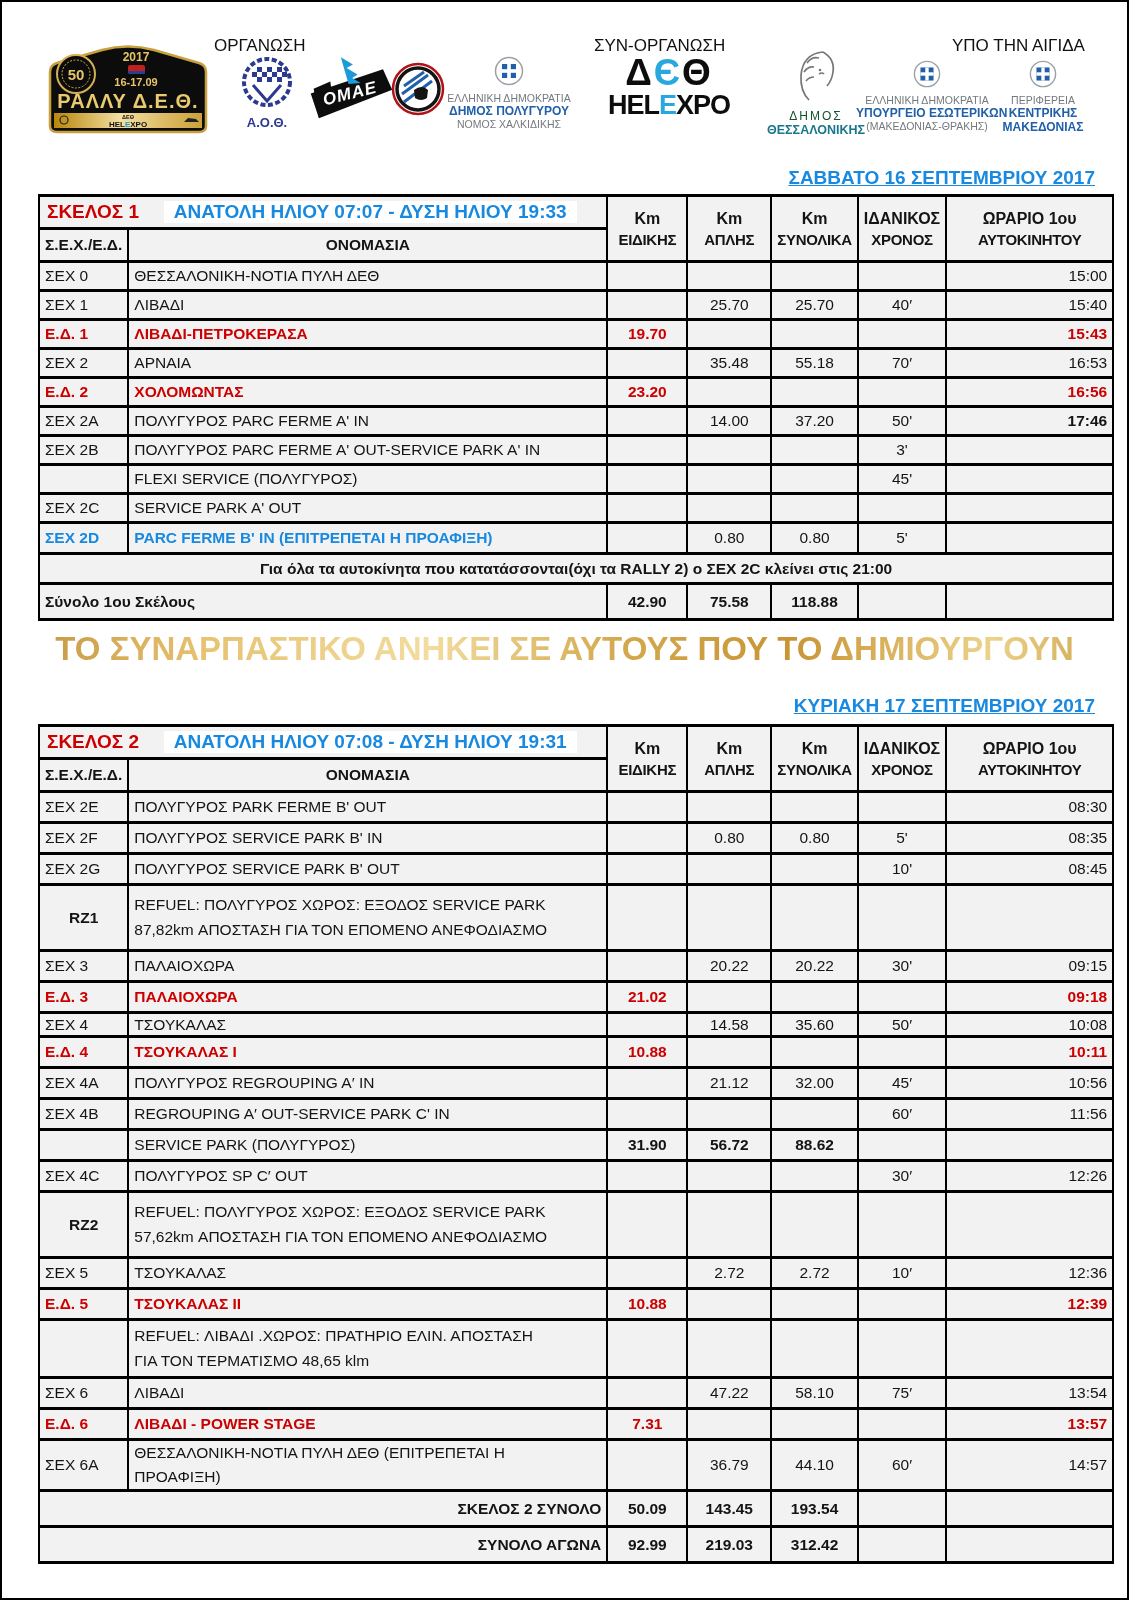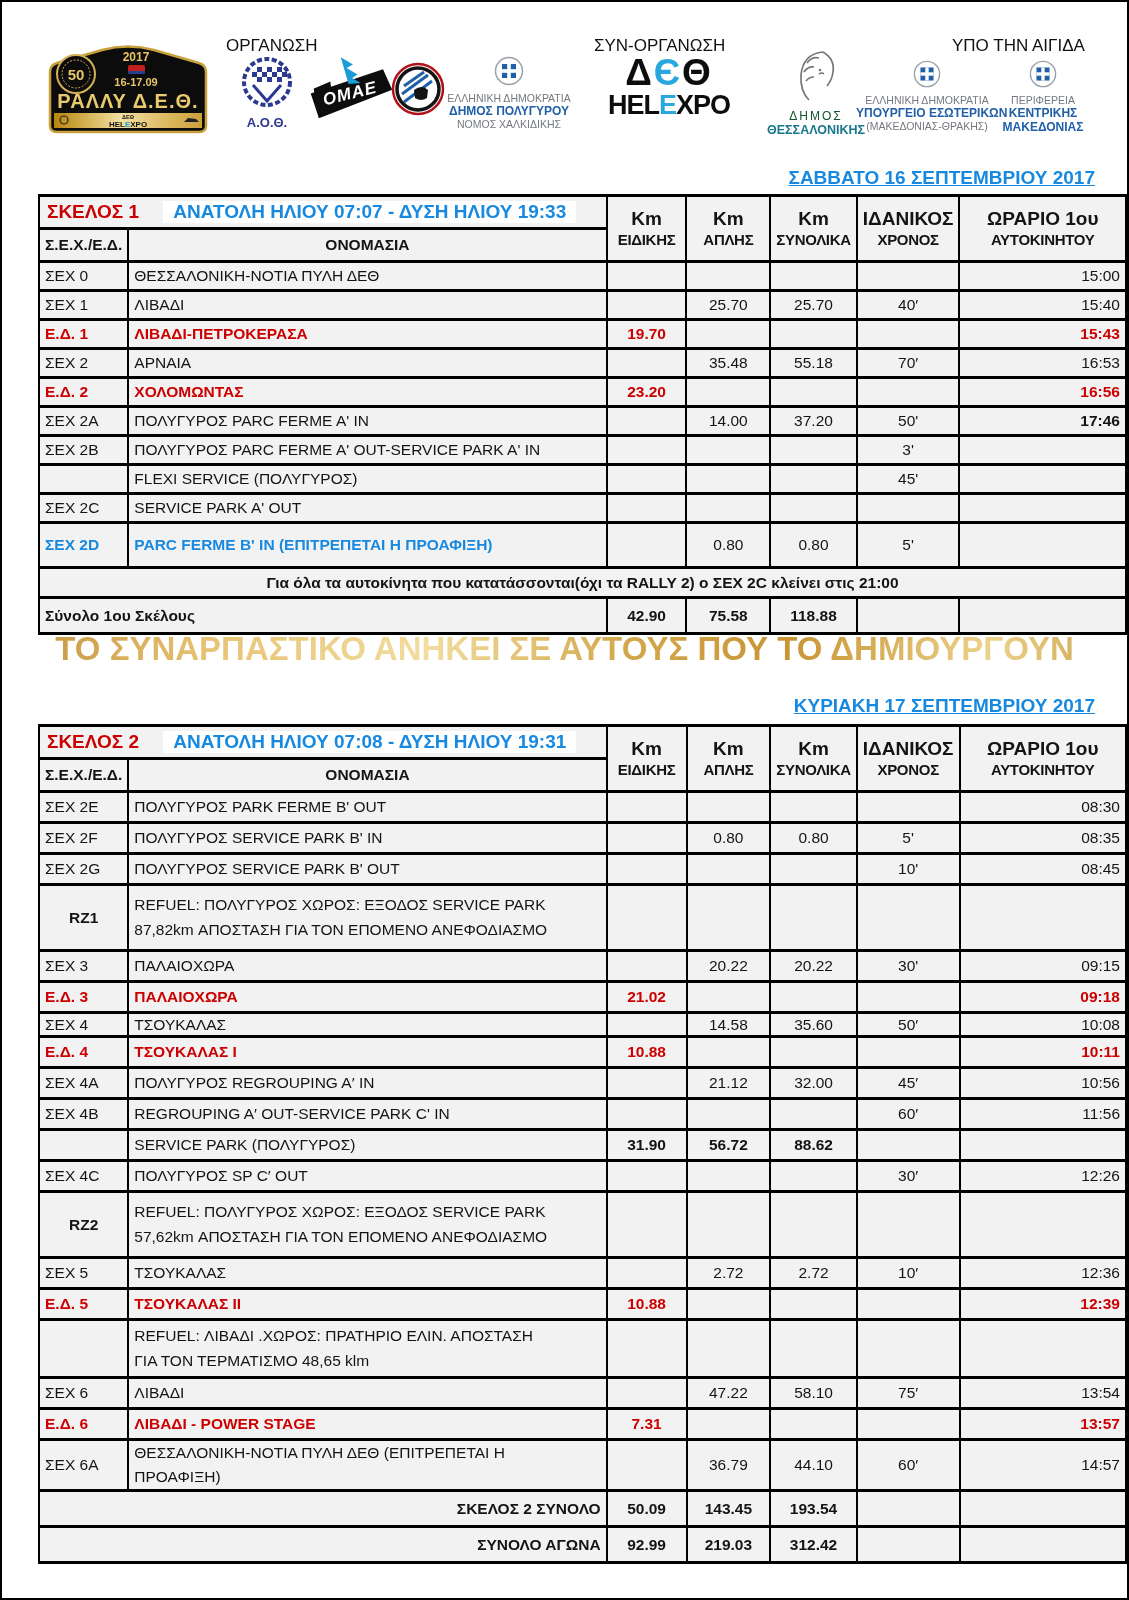--- a/index.html
+++ b/index.html
@@ -6,21 +6,21 @@
     --red:#cc0000; --blue:#1789e0; --cell:#f2f2f2; --ink:#141414;
     --navy:#2b3990; --gov-blue:#2160a8; --deth-blue:#29a8df; --teal:#19768b;
   }
   html,body{margin:0;padding:0;background:#fff;}
   .page{position:relative;width:1129px;height:1600px;background:#fff;border:2px solid #000;
         box-sizing:border-box;font-family:"Liberation Sans",sans-serif;overflow:hidden;}
 
   
   .abs{position:absolute;}
   .hdr-lbl{font-size:17px;color:#111;white-space:nowrap;}
-  .org-lbl{left:224px;top:34px;}
+  .org-lbl{left:212px;top:34px;}
   .synorg-lbl{left:592px;top:34px;}
   .aigida-lbl{left:950px;top:34px;}
   .aoth{left:226px;top:54px;width:78px;text-align:center;}
   .aoth .cap{color:var(--navy);font-weight:bold;font-size:13px;line-height:13px;}
   .omae{left:304px;top:52px;}
   .fed{left:388px;top:58px;}
   .gov{width:142px;text-align:center;}
   .polygyros{left:436px;top:54px;}
   .ministry{left:854px;top:58px;}
   .region{left:998px;top:58px;width:86px;}
@@ -52,21 +52,21 @@
   table.itin{border-collapse:collapse;table-layout:fixed;background:#3b82f6;}
   .itin td{border:2px solid #000;border-top-width:3px;border-bottom-width:3px;
            background:var(--cell);font-size:15.5px;color:var(--ink);
            padding:0 5px;overflow:hidden;white-space:nowrap;vertical-align:middle;}
   .h-left{text-align:center;}
   .leg{float:left;color:var(--red);font-weight:bold;font-size:19px;padding-left:2px;}
   .sun{display:inline-block;background:#fff;color:var(--blue);font-weight:bold;font-size:19px;padding:0 10px;}
   .h-id{color:var(--red);font-weight:bold;font-size:17px;text-align:left;padding-left:3px;}
   .h-name{color:var(--red);font-weight:bold;font-size:18px;text-align:center;background:#fff;}
   .h-col{text-align:center;color:var(--red);font-weight:bold;}
-  .h-col .l1{font-size:19px;line-height:22px;}
+  .h-col .l1{font-size:16px;line-height:22px;}
   .h-col .l2{font-size:15px;letter-spacing:-0.3px;line-height:20px;}
   .c-id{text-align:left;padding-left:4px;}
   .c-name{text-align:left;padding-left:6px;}
   .c-num{text-align:center;}
   .c-time{text-align:right;padding-right:6px;}
   tr.stage td{color:var(--red);font-weight:bold;}
   tr.blue .c-id, tr.blue .c-name{color:var(--blue);font-weight:bold;}
   .red{color:var(--red);font-weight:bold;}
   .rz{color:var(--red);font-weight:bold;text-align:center;font-size:16px;}
   .two-line{white-space:normal;}
@@ -320,21 +320,21 @@
           </tr>
           <tr class="normal" style="height: 29px;">
             <td class="c-id">ΣΕΧ 2C</td>
             <td class="c-name">SERVICE PARK A' OUT</td>
             <td class="c-num"></td>
             <td class="c-num"></td>
             <td class="c-num"></td>
             <td class="c-num"></td>
             <td class="c-time"></td>
           </tr>
-          <tr class="blue" style="height: 45px;">
+          <tr class="blue" style="height: 31px;">
             <td class="c-id">ΣΕΧ 2D</td>
             <td class="c-name">PARC FERME B' IN (ΕΠΙΤΡΕΠΕΤΑΙ Η ΠΡΟΑΦΙΞΗ)</td>
             <td class="c-num"></td>
             <td class="c-num">0.80</td>
             <td class="c-num">0.80</td>
             <td class="c-num">5'</td>
             <td class="c-time"></td>
           </tr>
           <tr class="note" style="height: 30px;">
             <td class="note-cell" colspan="7">Για όλα τα αυτοκίνητα που κατατάσσονται(όχι τα RALLY 2) ο ΣΕΧ 2C κλείνει στις 21:00</td>

